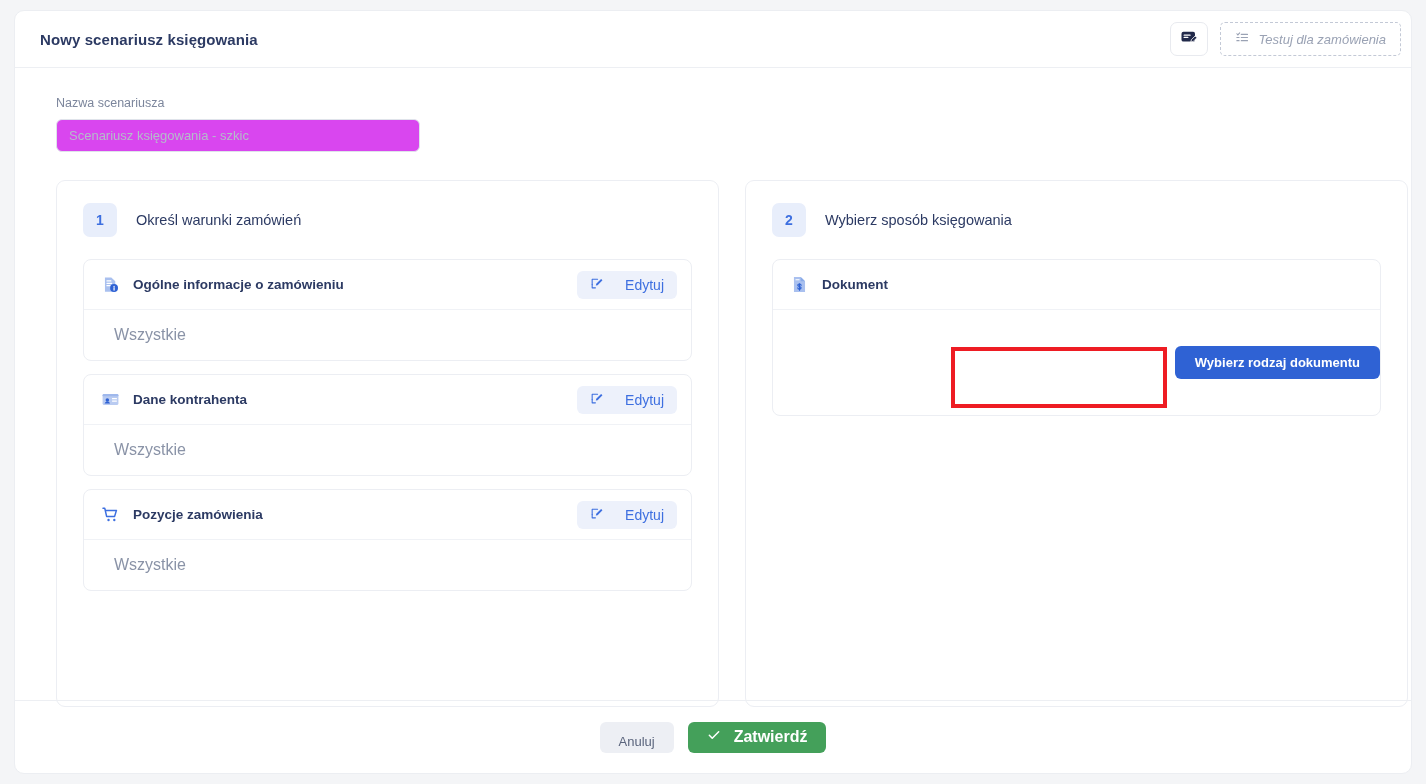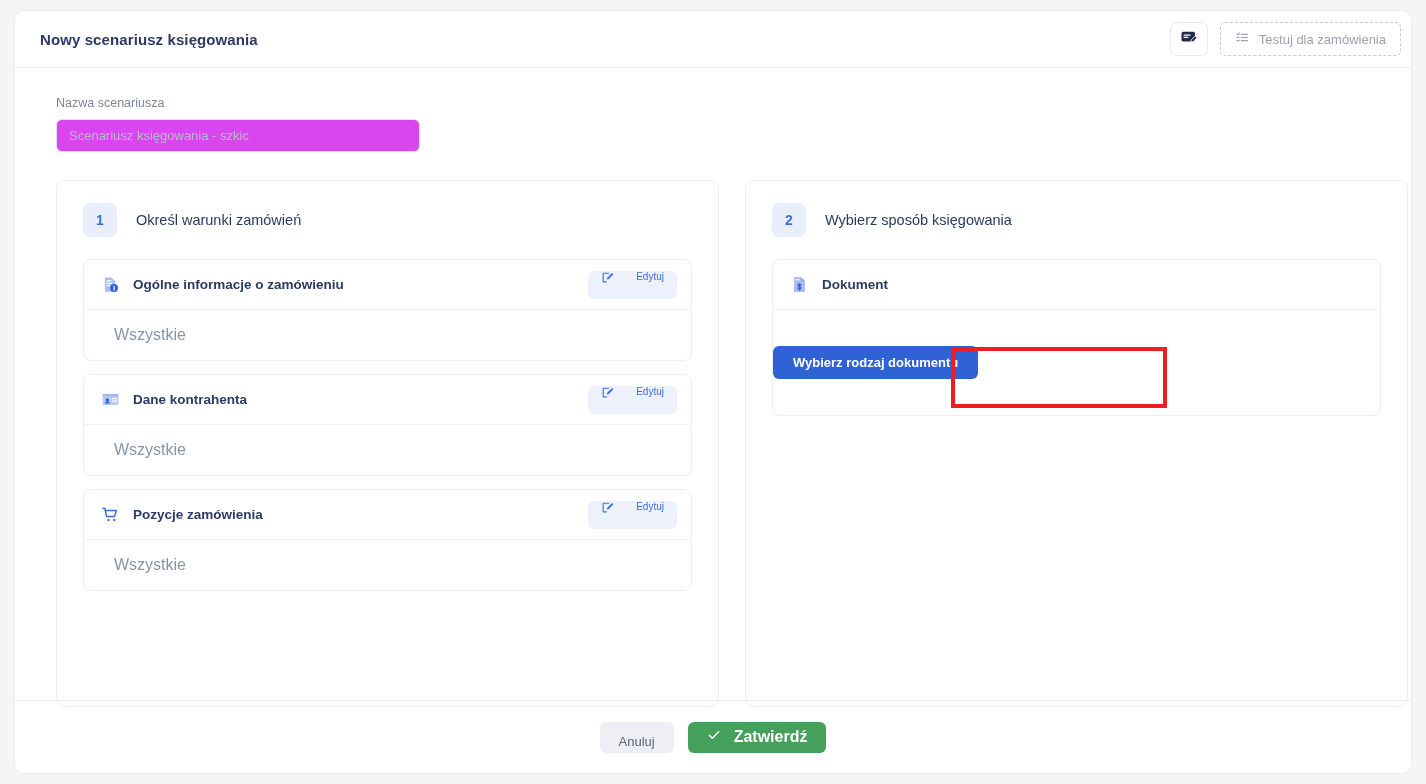--- a/index.html
+++ b/index.html
@@ -43,20 +43,21 @@
     font-size: 15px;
     font-weight: bold;
     color: #2c3a63;
     letter-spacing: .1px;
   }
   .header-actions {
     margin-left: auto;
     display: flex;
     align-items: flex-start;
     gap: 12px;
+    font-style: italic;
   }
   .icon-btn {
     width: 36px;
     height: 32px;
     border-radius: 7px;
     background: #ffffff;
     border: 1px solid #e8eaef;
     display: flex;
     align-items: center;
     justify-content: center;
@@ -171,28 +172,29 @@
     flex: 0 0 auto;
   }
   .sub-title {
     font-size: 13.5px;
     color: #2c3a63;
     font-weight: bold;
   }
   .edit-btn {
     margin-left: auto;
     display: flex;
+    align-items: center;
     gap: 22px;
     background: #edf1fb;
     border: none;
     border-radius: 6px;
     height: 28px;
     padding: 0 13px;
     color: #3d6fe0;
-    font-size: 10px;
+    font-size: 14px;
     font-family: "Liberation Sans", sans-serif;
     cursor: pointer;
   }
   .sub-body {
     height: 50px;
     display: flex;
     align-items: center;
     padding-left: 30px;
     font-size: 16px;
     color: #8a93a7;
@@ -204,21 +206,21 @@
   .doc-card {
     border: 1px solid #eceef3;
     border-radius: 8px;
     background: #fff;
     overflow: hidden;
   }
   .doc-body {
     height: 105px;
     display: flex;
     align-items: center;
-    justify-content: flex-start;
+    justify-content: flex-end;
   }
   .primary-btn {
     background: #2f62d4;
     color: #ffffff;
     border: none;
     border-radius: 6px;
     height: 33px;
     padding: 0 20px;
     font-size: 13px;
     font-weight: bold;

